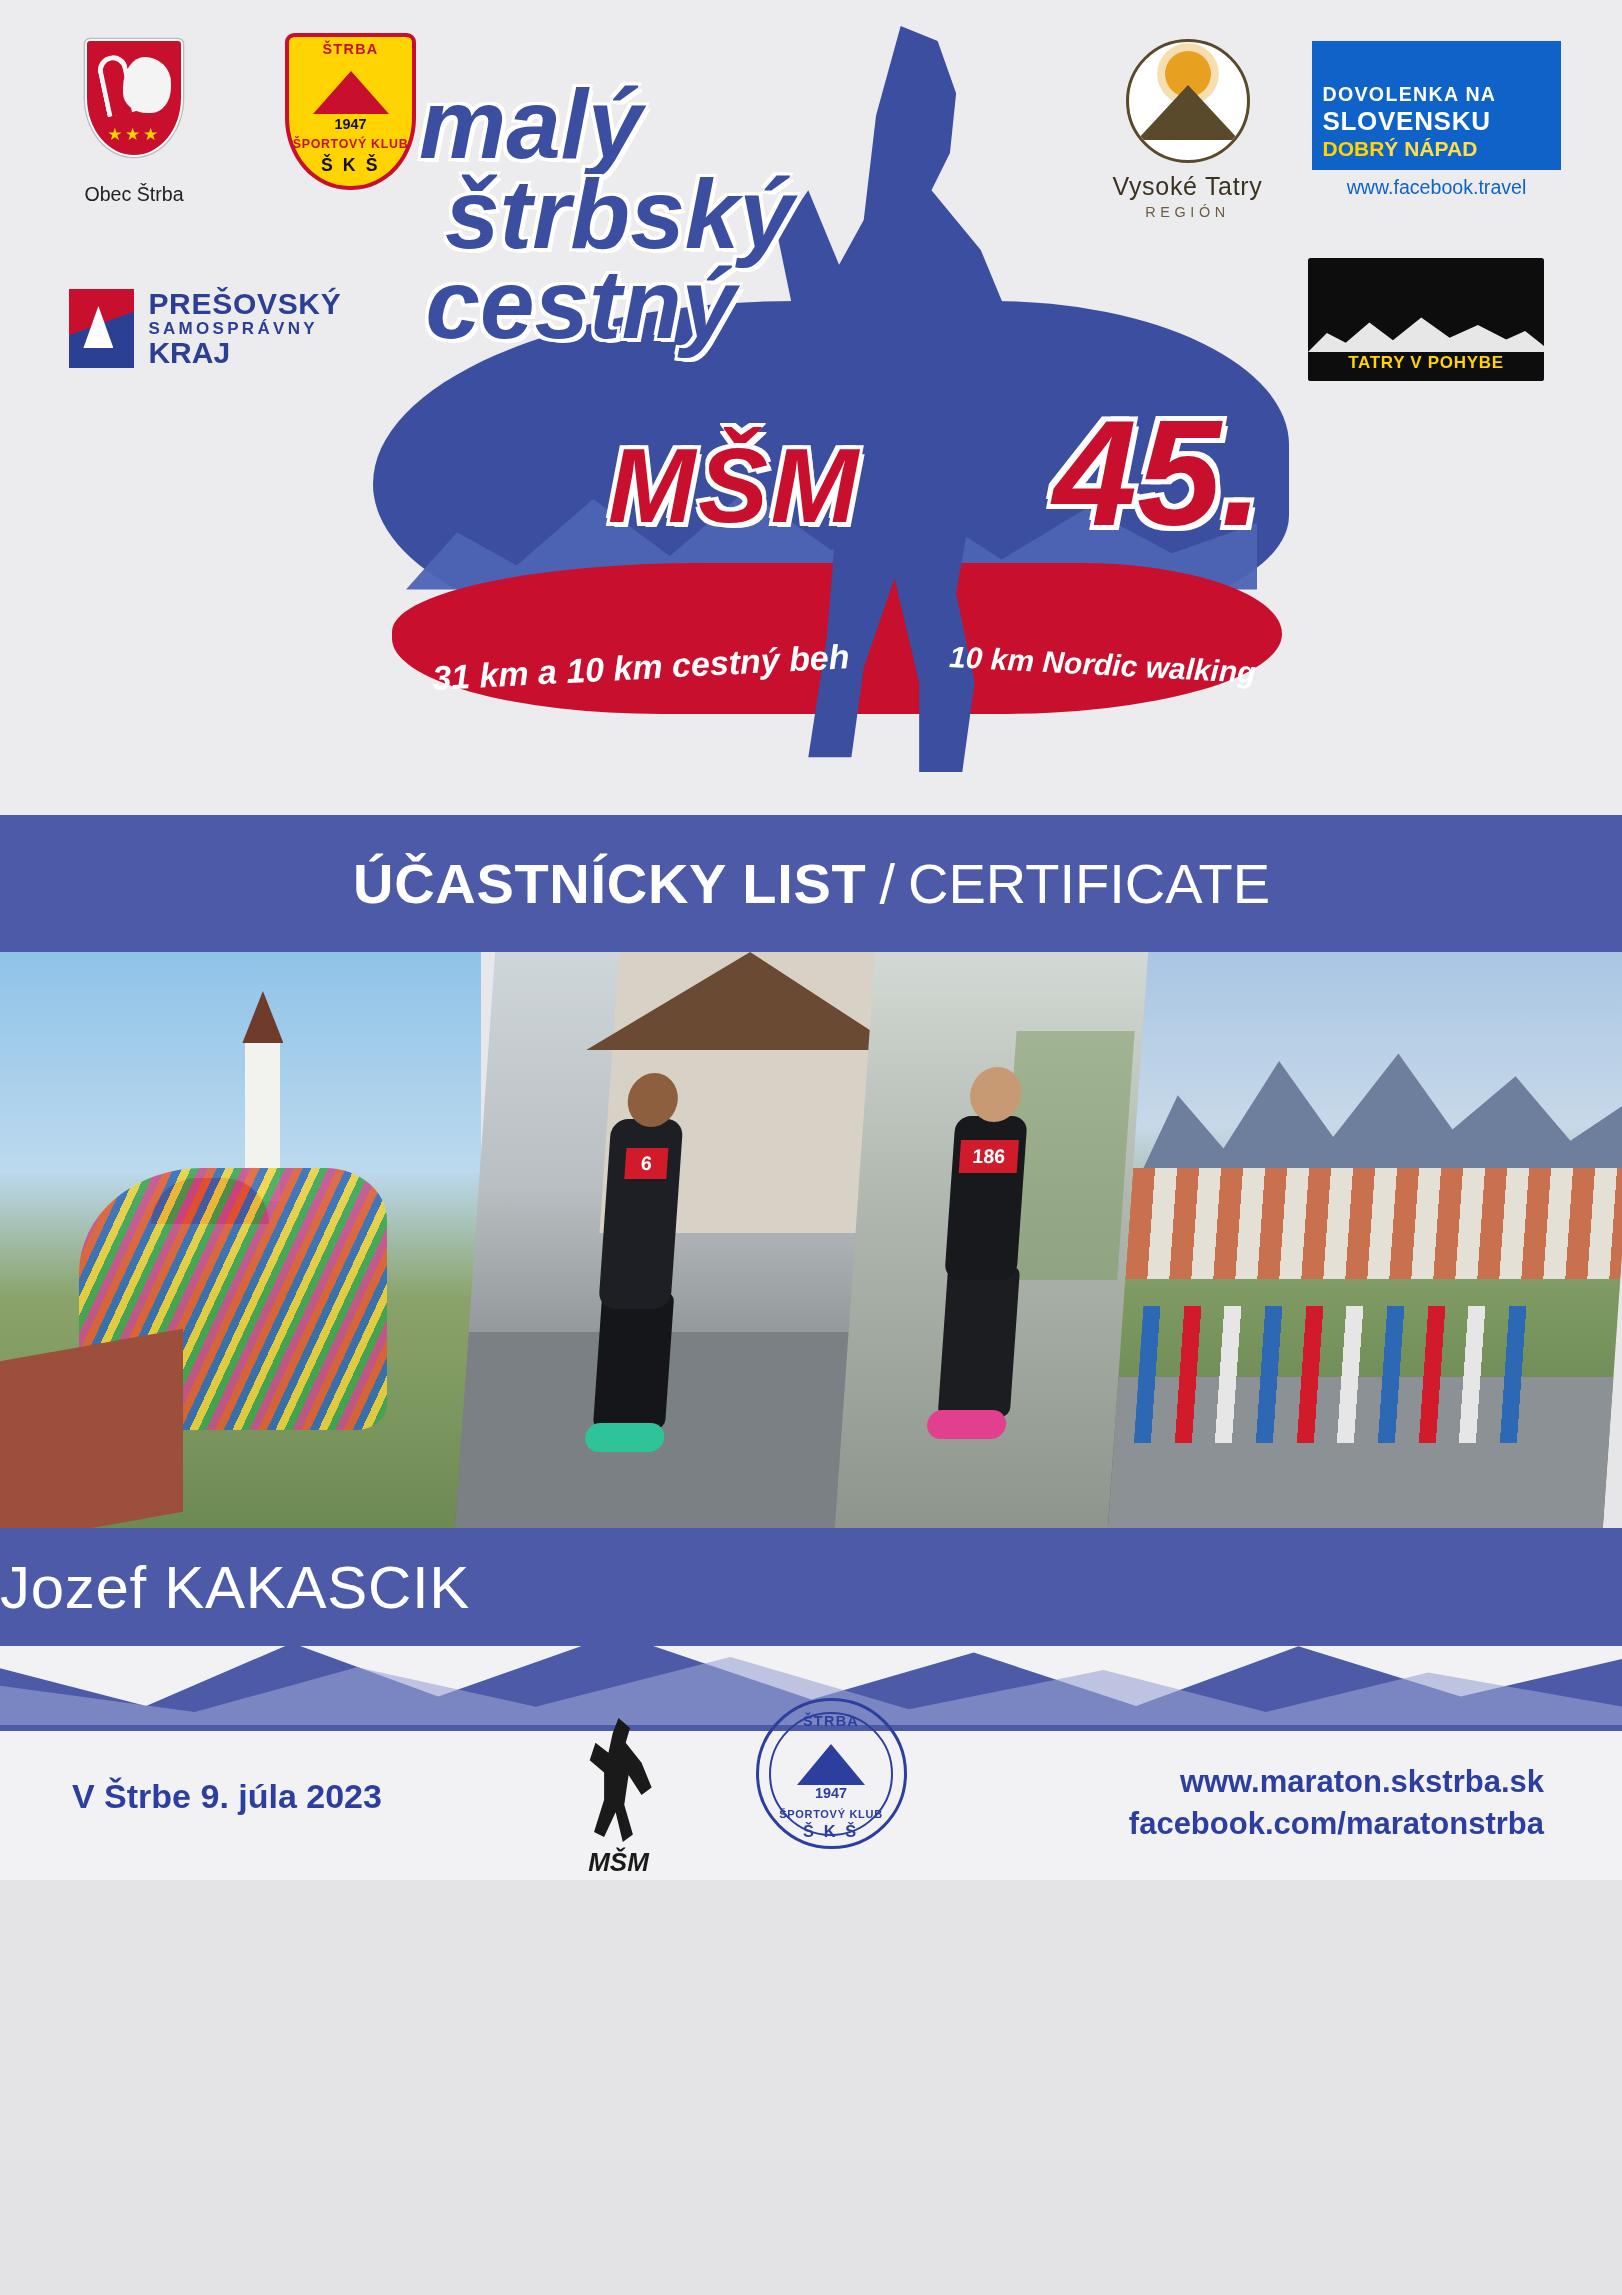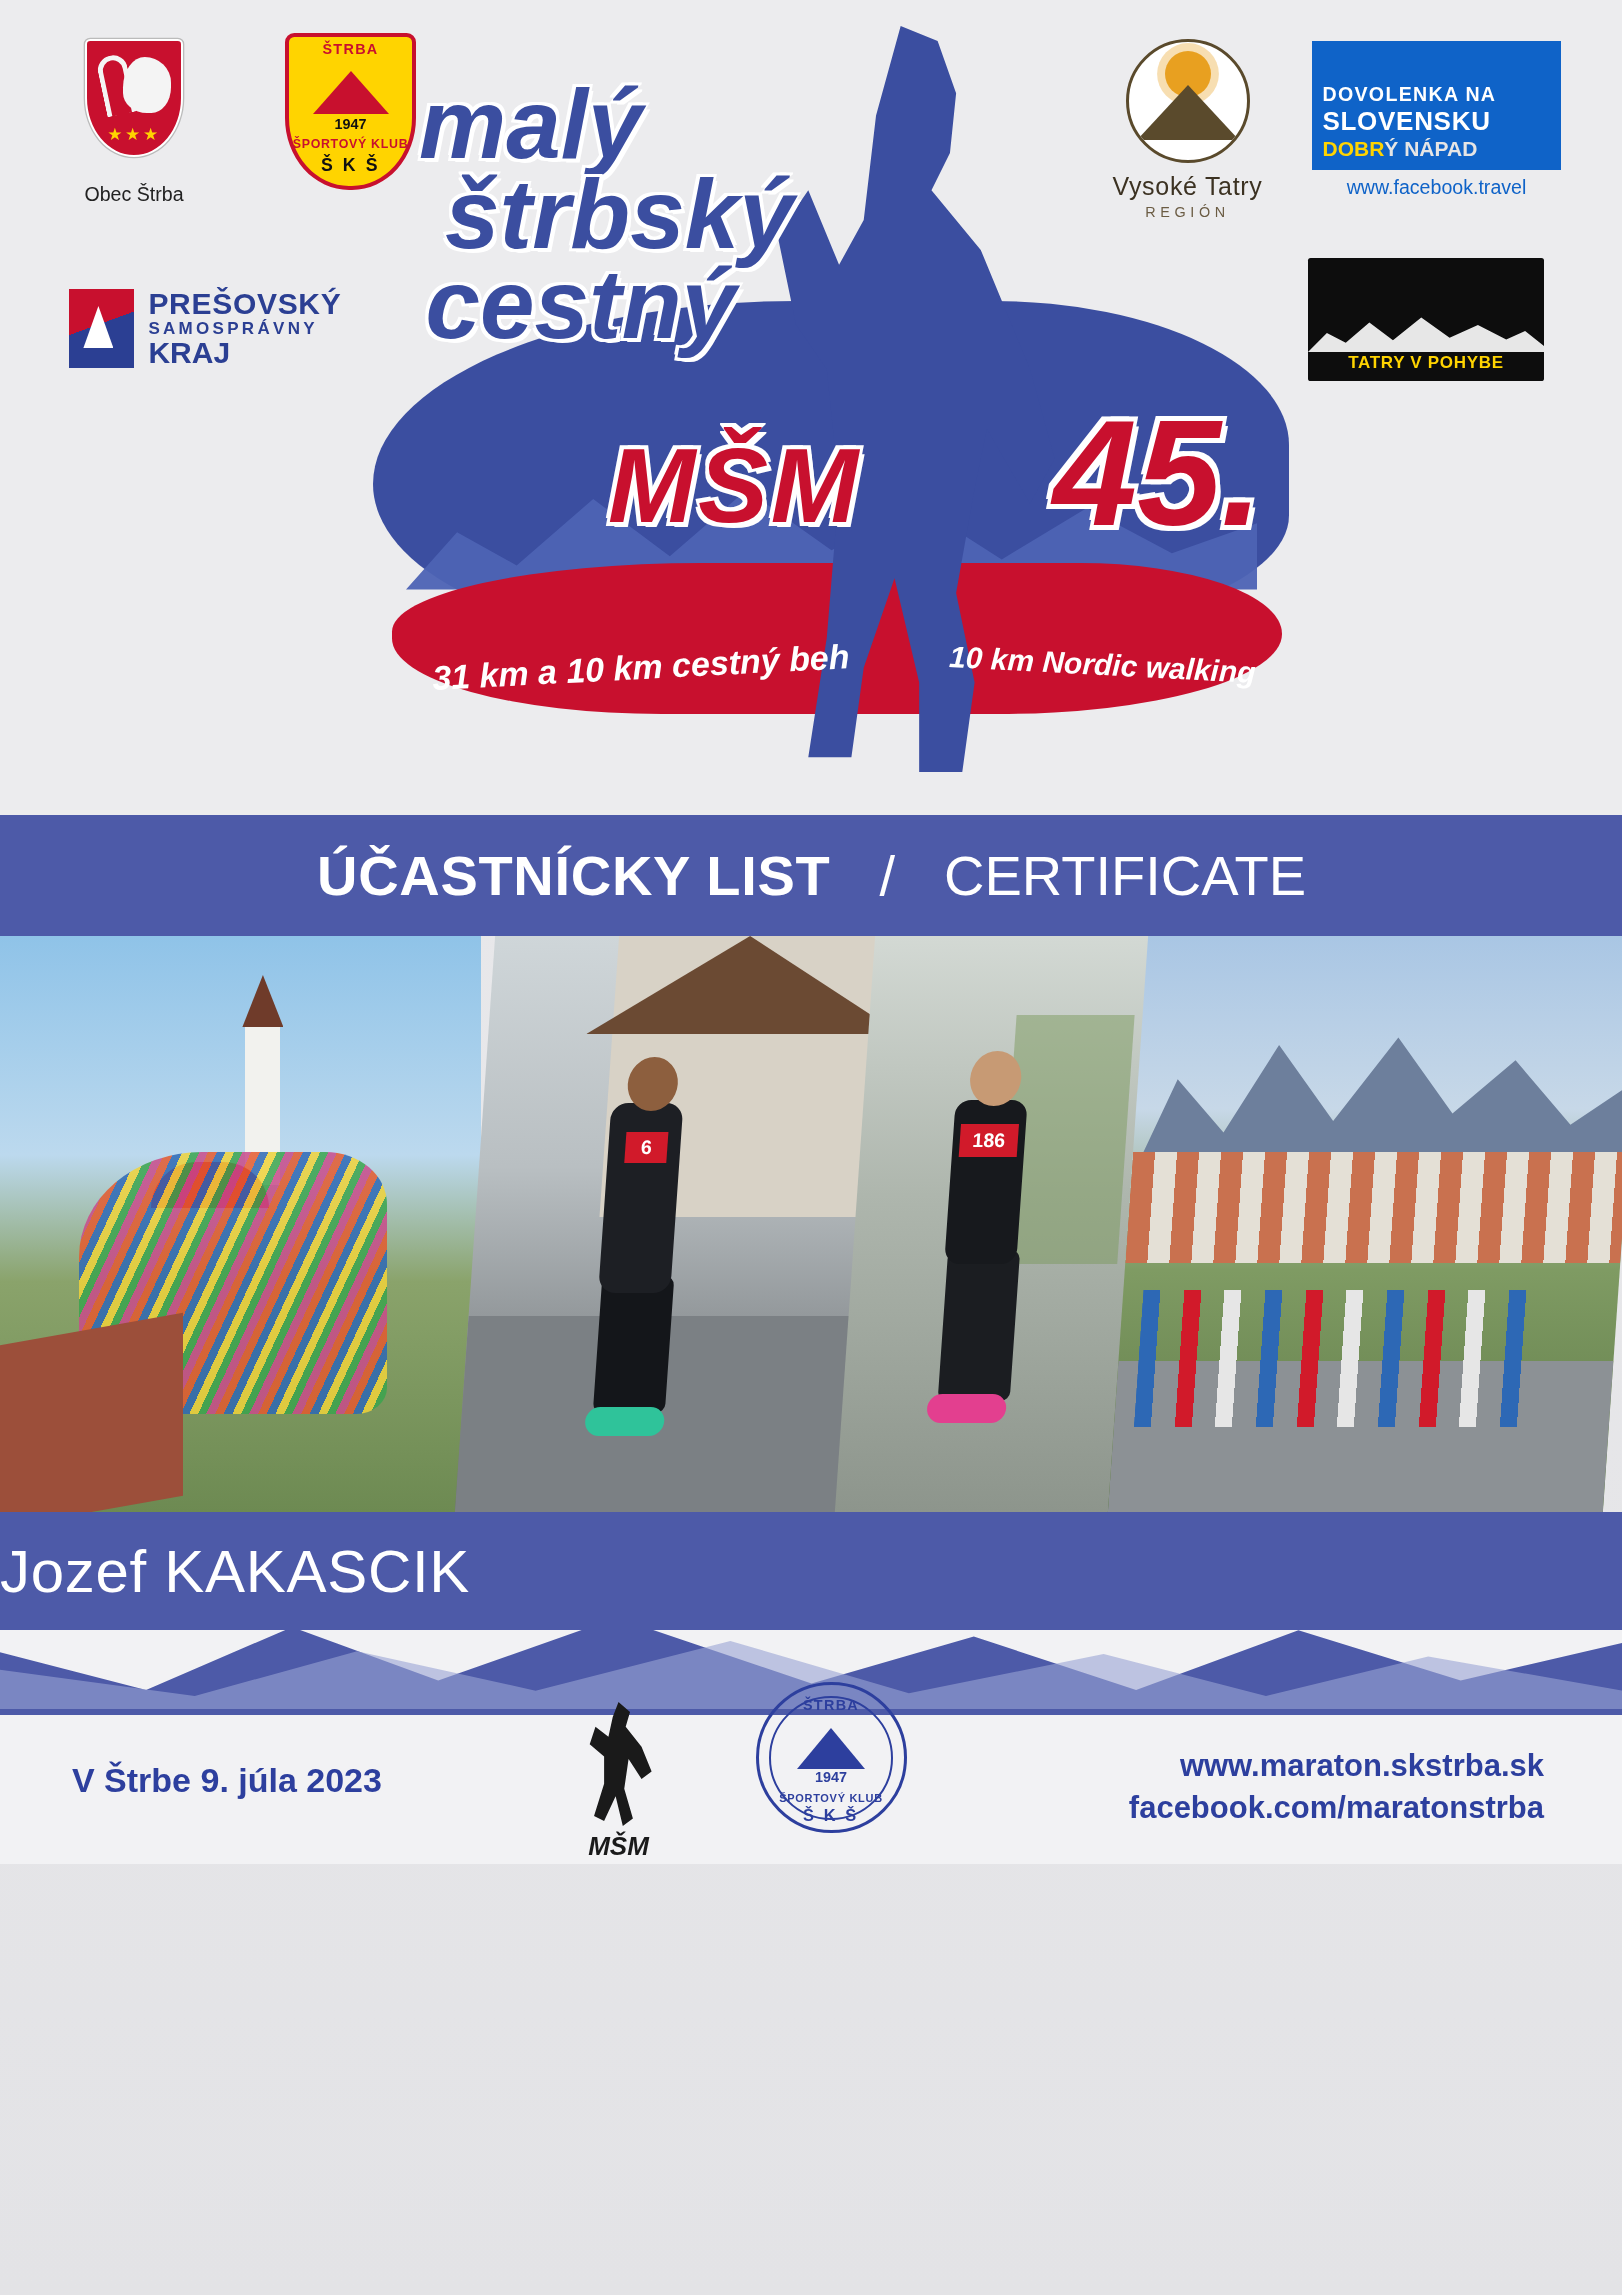--- a/index.html
+++ b/index.html
@@ -87,21 +87,21 @@
   .vt-circle .sun { position:absolute; top:9.2px; left:50%; transform:translateX(-50%); width:46px; height:46px; border-radius:50%; background:#e8a020; box-shadow:0 0 0 7.9px rgba(232,160,32,.35);}
   .vt-circle .peak { position:absolute; bottom:19.6px; left:50%; transform:translateX(-50%); width:0;height:0; border-left:51px solid transparent; border-right:51px solid transparent; border-bottom:55px solid #5a4a2c;}
   .vt-name { margin-top:9.2px; font-size: 25px; color:#3c3222; letter-spacing:0.7px;}
   .vt-sub { font-size: 14.4px; color:#6b5c44; letter-spacing: 4.6px; margin-top:2.6px;}
 
   .logo-sk { position:absolute; right: 62px; top: 41px; width: 249px;}
   .sk-box { background:#0f63c8; padding: 6.5px 10.5px 9.2px; }
   .sk-box .l1 { color:#fff; font-size: 19.6px; font-weight:bold; letter-spacing:1.3px;margin-top:35px;}
   .sk-box .l2 { color:#fff; font-size: 26px; font-weight:bold; letter-spacing:0.7px;}
   .sk-box .l3 { font-size: 21px; font-weight:bold; color:#ffd400;}
-  .sk-box .l3 em { font-style: normal; color:#e5e5e5;}
+  .sk-box .l3 em { font-style: normal; color:#fde047;}
   .sk-url { text-align:center; color:#0f63c8; font-size: 19.6px; margin-top: 6.5px;}
 
   .logo-tvp { position:absolute; right: 79px; top: 258px; width: 236px; height: 123px; background:#0d0d0d; border-radius: 2.6px; overflow:hidden;}
   .logo-tvp .sil { position:absolute; bottom:29px; left:0; right:0; height: 42px;
      background: #fff;
      clip-path: polygon(0% 100%, 8% 55%, 16% 78%, 26% 30%, 36% 72%, 48% 18%, 60% 66%, 72% 36%, 84% 70%, 92% 50%, 100% 86%, 100% 100%);
      opacity:.9;}
   .logo-tvp .txt { position:absolute; bottom: 7.9px; width:100%; text-align:center; color:#ffd400; font-size: 17px; font-weight:bold; letter-spacing:0.7px;}
 
   
@@ -154,23 +154,23 @@
     font-weight:bold; font-style:italic; transform: rotate(-3deg);
   }
   .logo-sub-right {
     position:absolute; left: 622px; top: 628px; color:#fff; font-size: 30px;
     font-weight:bold; font-style:italic; transform: rotate(3deg);
   }
 
   
   .title-bar {
     position: relative;
-    height: 121px;
+    height: 137px;
     background: #4d5aa8;
-    display:flex; align-items:center; justify-content:center;gap:36px;
+    display:flex; align-items:center; justify-content:center;
   }
   .title-bar .t1 { color:#fff; font-size: 56px; font-weight: bold; letter-spacing:0.7px;}
   .title-bar .t2 { color:#fff; font-size: 56px; font-weight: normal; margin-left: 13px;}
 
   
   .photos { position:relative; height: 576px; display:flex; overflow:hidden;}
   .ph { position:relative; overflow:hidden; }
   .ph1 { width: 481px; background: linear-gradient(180deg,#8fc3e8 0%, #bcd9ee 38%, #8aa36b 60%, #6d8a52 100%);}
   .ph2 { width: 386px; background: linear-gradient(180deg,#cfd6d9 0%, #b9bfc2 40%, #8e9396 70%, #6f7477 100%); transform: skewX(-4deg); margin-left:-6.5px;}
   .ph3 { width: 278px; background: linear-gradient(180deg,#d3d9d4 0%, #aeb6ad 45%, #8d958c 100%); transform: skewX(-4deg); margin-left:-5.2px;}

